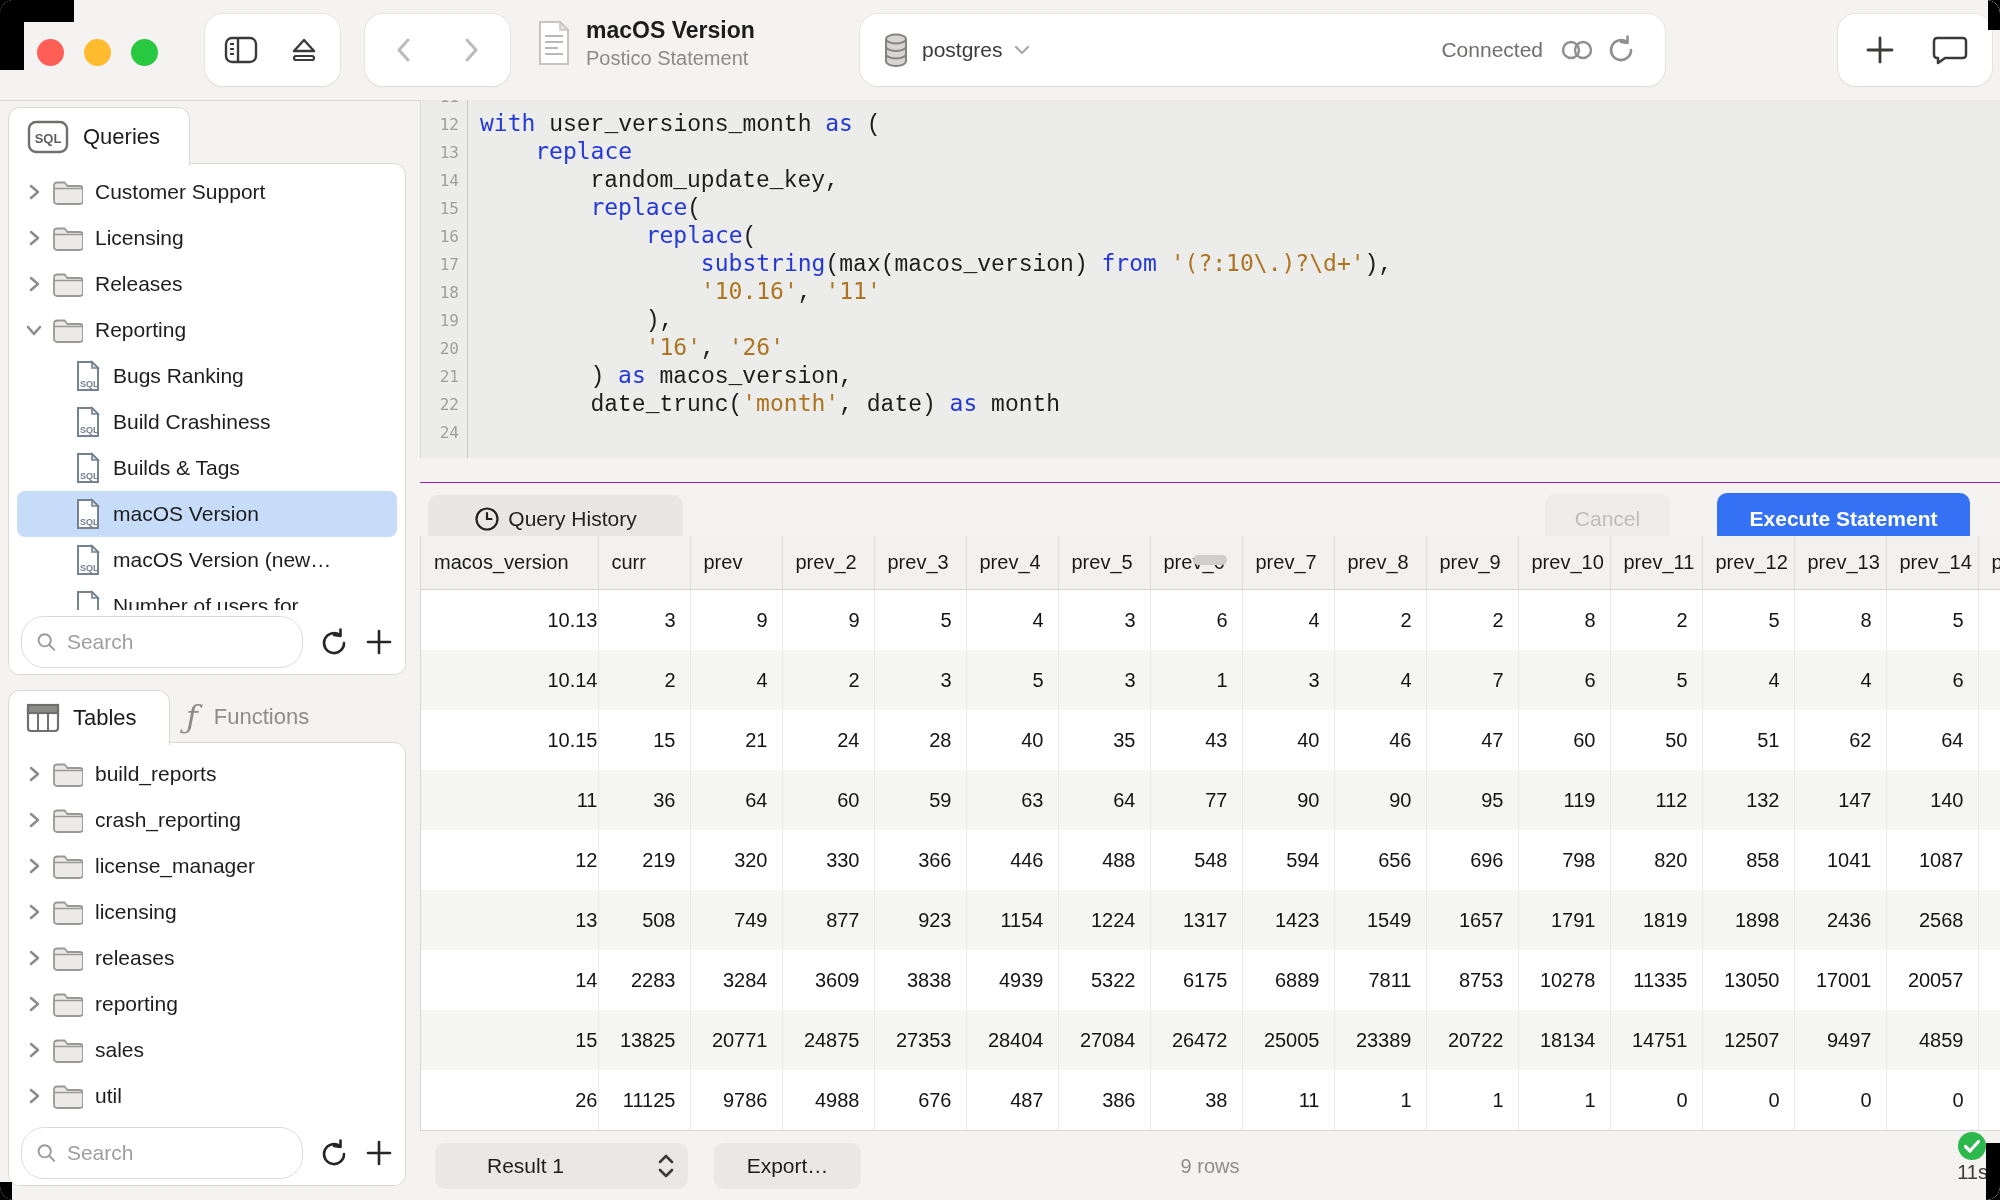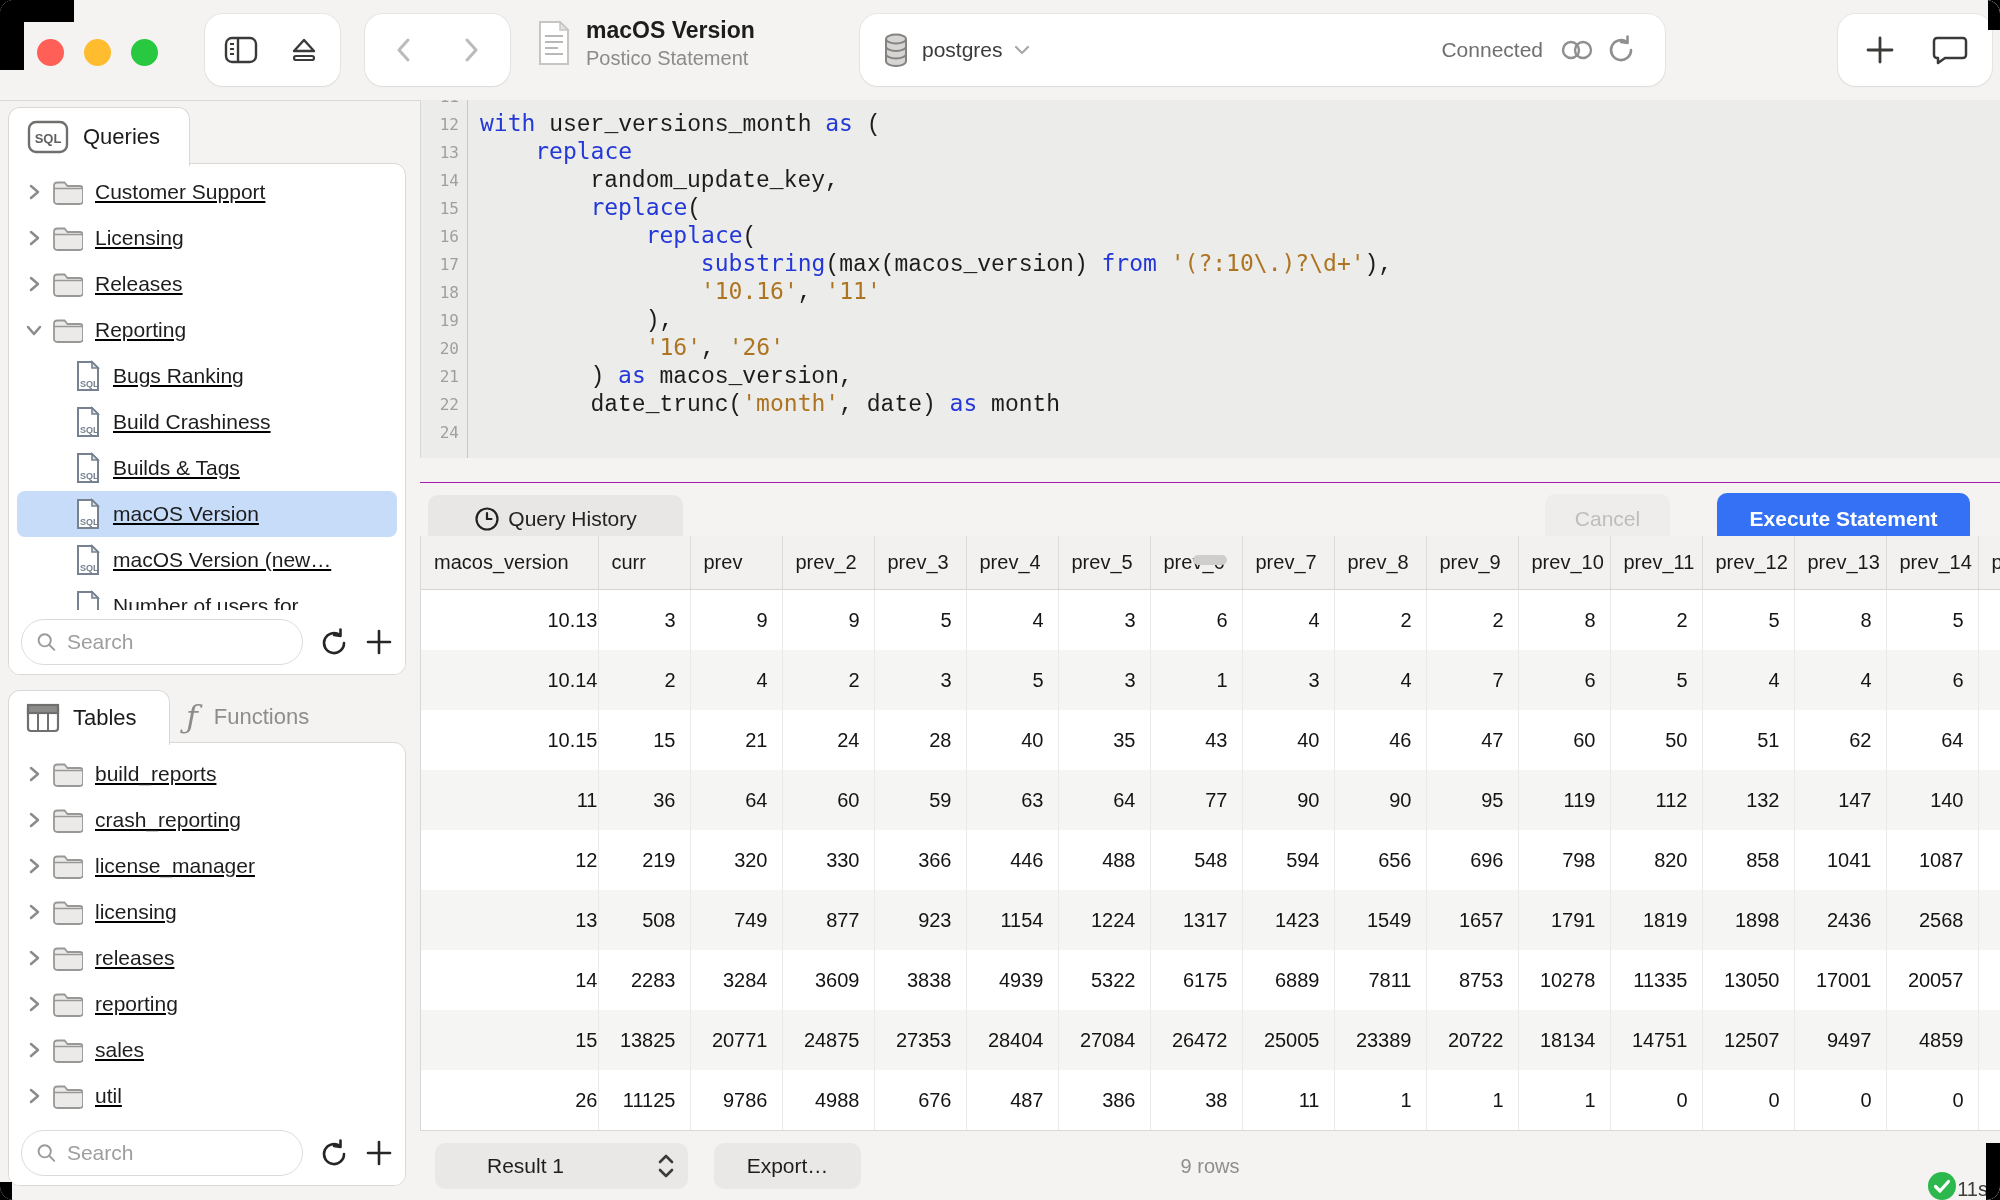--- a/index.html
+++ b/index.html
@@ -16,30 +16,30 @@
   .db-pill{left:860px;width:805px;padding:0 22px;box-sizing:border-box;}
   .db-name{font-size:21px;color:#3a3a39;margin-left:12px;}
   .conn-label{font-size:21px;color:#6f6f6e;margin-left:auto;}
   .action-pill{left:1838px;width:154px;justify-content:space-evenly;}
   
   .side-tab{position:absolute;background:#fff;border:1px solid #d9d8d7;border-bottom:none;border-radius:12px 12px 0 0;display:flex;align-items:center;z-index:2;}
   .side-tab .tab-label{font-size:22px;color:#1b1b1b;}
   .ghost-tab{position:absolute;display:flex;align-items:center;z-index:2;}
   .ghost-tab .tab-label{font-size:22px;color:#8d8d8c;}
   .side-card{position:absolute;left:8px;width:398px;background:#fff;border:1px solid #d9d8d7;border-radius:0 12px 12px 12px;box-sizing:border-box;overflow:hidden;}
-  .tree-list{overflow:hidden;text-decoration:underline;}
+  .tree-list{overflow:hidden;}
   .tree-row{height:46px;display:flex;align-items:center;margin:0 8px;border-radius:8px;}
   .tree-row.folder{padding-left:8px;}
   .tree-row.query{padding-left:58px;}
   .tree-row.selected{background:#c7dcf8;}
   .tree-label{font-size:21px;color:#1d1d1f;margin-left:12px;white-space:nowrap;}
   .chev-box{width:18px;display:flex;justify-content:center;}
   .folder-ic{margin-left:8px;}
   .search-row{position:absolute;left:0;right:0;bottom:0;height:64px;display:flex;align-items:center;padding:0 12px;box-sizing:border-box;background:#fff;}
-  .search-pill{width:286px;height:46px;border:1px solid #dcdbda;border-radius:23px;background:#fff;display:flex;align-items:center;padding:0 14px;box-sizing:border-box;gap:8px;}
+  .search-pill{width:286px;height:52px;border:1px solid #dcdbda;border-radius:23px;background:#fff;display:flex;align-items:center;padding:0 14px;box-sizing:border-box;gap:8px;}
   .search-pill input{border:none;outline:none;font-size:21px;color:#1b1b1b;width:100%;background:transparent;font-family:"Liberation Sans",sans-serif;}
   .search-pill input::placeholder{color:#9e9e9d;}
   .mini-btn{border:none;background:transparent;padding:0;margin-left:16px;display:flex;align-items:center;justify-content:center;}
   
   .editor{position:absolute;left:420px;top:100px;width:1580px;height:358px;background:#ececea;border-left:1px solid #d9d8d7;overflow:hidden;box-sizing:border-box;}
   .gutter-sep{position:absolute;left:46px;top:0;bottom:0;width:1px;background:#c9c8c7;}
   .code-block{margin-top:-18px;}
   .code-row{height:28px;display:flex;align-items:center;}
   .lnum{width:38px;text-align:right;padding-right:9px;font:16px "DejaVu Sans Mono",monospace;color:#9f9f9e;flex:none;}
   .lcode{padding-left:12px;font:23px/28px "DejaVu Sans Mono",monospace;color:#1c1c1c;white-space:pre;}
@@ -58,21 +58,21 @@
   table.results{border-collapse:collapse;table-layout:fixed;width:1580px;}
   .results th{height:53px;background:#f2f1f0;border-bottom:1px solid #d6d5d4;border-right:1px solid #dcdbda;font-size:20px;font-weight:400;color:#1a1a1a;text-align:left;padding:0 0 0 13px;overflow:hidden;white-space:nowrap;}
   .results td{height:60px;border-right:1px solid #eaeae9;font-size:20px;color:#141414;text-align:right;padding:0 14px 0 0;overflow:hidden;white-space:nowrap;}
   .results td.first{text-align:right;padding:0 0 0 14px;}
   .results tr.alt td{background:#f5f5f4;}
   
   .statusbar{position:absolute;left:420px;top:1130px;width:1580px;height:70px;background:#f4f3f2;border-top:1px solid #d9d8d7;box-sizing:border-box;}
   .btn-result{position:absolute;left:15px;top:12px;width:253px;height:46px;background:#e9e8e7;font-size:21px;color:#1e1e1e;justify-content:space-between;padding:0 14px 0 52px;box-sizing:border-box;}
   .btn-export{position:absolute;left:294px;top:12px;width:147px;height:46px;background:#e9e8e7;font-size:21px;color:#1e1e1e;}
   .rowcount{position:absolute;left:0;right:0;top:0;height:70px;display:flex;align-items:center;justify-content:center;font-size:20px;color:#8e8e8d;pointer-events:none;}
-  .dur-group{position:absolute;right:12px;top:0;height:70px;display:flex;align-items:flex-end;}
+  .dur-group{position:absolute;right:12px;top:0;height:70px;display:flex;align-items:flex-start;flex-direction:column;}
   .dur-label{font-size:20px;color:#3c3c3b;}
   
   .artifact{position:absolute;background:#000;z-index:50;}
 </style>
 </head>
 <body>
 
 <div class="window">
 
   <div class="titlebar">

